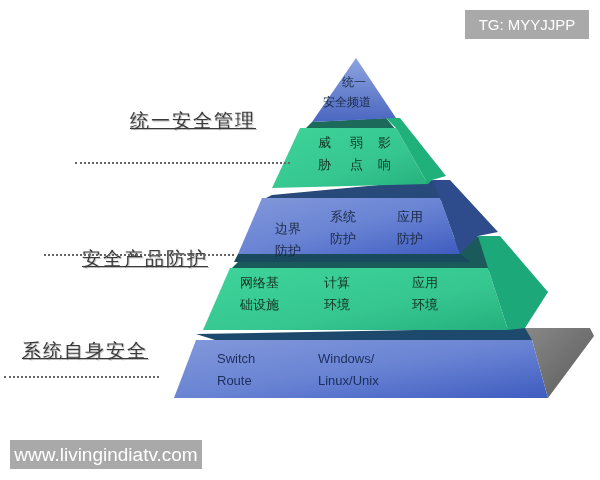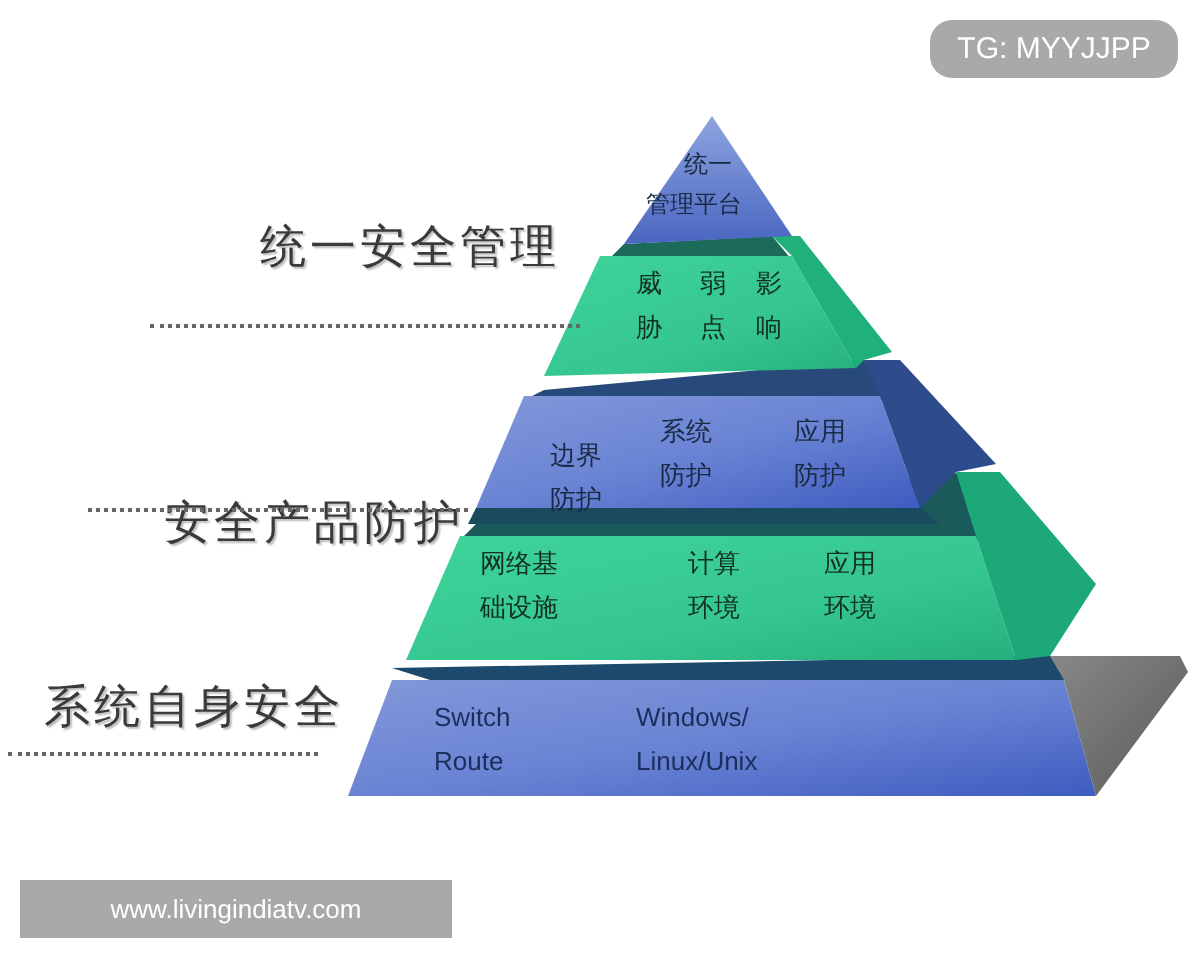--- a/index.html
+++ b/index.html
@@ -1,29 +1,29 @@
 <!DOCTYPE html>
 <html><head>
 <meta charset="utf-8">
 <style>
   html, body { margin: 0; padding: 0; }
   body { width: 600px; height: 480px; background: #ffffff; position: relative; overflow: hidden;
          font-family: "DejaVu Sans", "Liberation Sans", sans-serif; }
   .stage { position: absolute; left: 0; top: 0; width: 600px; height: 480px; }
   svg { position: absolute; left: 0; top: 0; }
-  .side-label { position: absolute; font-size: 23px; color: #3a3a3a; letter-spacing: 2px; white-space: nowrap;
-                text-shadow: 1px 1px 1px #bbb; font-family: "DejaVu Serif", "Liberation Serif", serif; }
+  .side-label { position: absolute; font-size: 19px; color: #3a3a3a; letter-spacing: 2px; white-space: nowrap;
+                text-shadow: 1px 1px 1px #bbb; font-family: "DejaVu Serif", "Liberation Serif", serif; text-decoration: underline; }
   .dots { position: absolute; height: 0; border-top: 2px dotted #666; }
   .cell { position: absolute; font-size: 13px; color: #1a2a44; line-height: 22px; white-space: pre; text-align: left; }
   .cell.dark { color: #123020; }
   .cell.en { font-family: "Liberation Sans", sans-serif; font-size: 13px; color: #1c2e5c; line-height: 22px; }
   .watermark-top { position: absolute; left: 465px; top: 10px; width: 124px; height: 29px; background: #a9a9a9;
-                   color: #ffffff; font-family: "Liberation Sans", sans-serif; font-size: 15px; line-height: 29px; text-align: center; border-radius: 11px; }
-  .watermark-bottom { position: absolute; left: 10px; top: 440px; width: 216px; height: 29px; background: #a9a9a9;
-                      color: #ffffff; font-family: "Liberation Sans", sans-serif; font-size: 13px; line-height: 29px; text-align: center; }
+                   color: #ffffff; font-family: "Liberation Sans", sans-serif; font-size: 15px; line-height: 29px; text-align: center; }
+  .watermark-bottom { position: absolute; left: 10px; top: 440px; width: 192px; height: 29px; background: #a9a9a9;
+                      color: #ffffff; font-family: "Liberation Sans", sans-serif; font-size: 19px; line-height: 29px; text-align: center; }
   .credit { position: absolute; left: 398px; top: 394px; font-size: 12px; color: #111; white-space: nowrap; }
   .credit .site { font-family: "Liberation Sans", sans-serif; margin-left: 6px; }
 </style>
 </head>
 <body>
 
 <div class="stage">
 
   <svg width="600" height="480" viewBox="0 0 600 480">
     <defs>
@@ -82,32 +82,32 @@
   <div class="side-label" style="left:130px; top:108px;">统一安全管理</div>
   <div class="dots" style="left:75px; top:162px; width:215px;"></div>
 
   <div class="side-label" style="left:82px; top:205px;margin-top:41px;">安全产品防护</div>
   <div class="dots" style="left:44px; top:254px; width:190px;"></div>
 
   <div class="side-label" style="left:22px; top:338px;">系统自身安全</div>
   <div class="dots" style="left:4px; top:376px; width:155px;"></div>
 
   <div class="cell" style="left:342px; top:72px; font-size:12px; line-height:20px;"><span>统一</span></div>
-  <div class="cell" style="left:323px; top:92px; font-size:12px; line-height:20px;"><span>管理平台</span></div>
+  <div class="cell" style="left:323px; top:92px; font-size:12px; line-height:20px;"><span>安全频道</span></div>
 
   <div class="cell dark" style="left:318px; top:132px;"><span>威</span><br><span>胁</span></div>
   <div class="cell dark" style="left:350px; top:132px;"><span>弱</span><br><span>点</span></div>
   <div class="cell dark" style="left:378px; top:132px;"><span>影</span><br><span>响</span></div>
 
   <div class="cell" style="left:275px; top:206px;margin-top:12px;"><span>边界</span><br><span>防护</span></div>
   <div class="cell" style="left:330px; top:206px;"><span>系统</span><br><span>防护</span></div>
   <div class="cell" style="left:397px; top:206px;"><span>应用</span><br><span>防护</span></div>
 
   <div class="cell dark" style="left:240px; top:272px;text-align:center;"><span>网络基</span><br><span>础设施</span></div>
-  <div class="cell dark" style="left:344px; top:272px;"><span>计算</span><br><span>环境</span></div>
+  <div class="cell dark" style="left:324px; top:272px;"><span>计算</span><br><span>环境</span></div>
   <div class="cell dark" style="left:412px; top:272px;"><span>应用</span><br><span>环境</span></div>
 
   <div class="cell en" style="left:318px; top:348px;"><span>Windows/</span><br><span>Linux/Unix</span></div>
   <div class="cell en" style="left:217px; top:348px;"><span>Switch</span><br><span>Route</span></div>
 
 
   <div class="watermark-top">TG: MYYJJPP</div>
   <div class="watermark-bottom">www.livingindiatv.com</div>
 </div>
 

